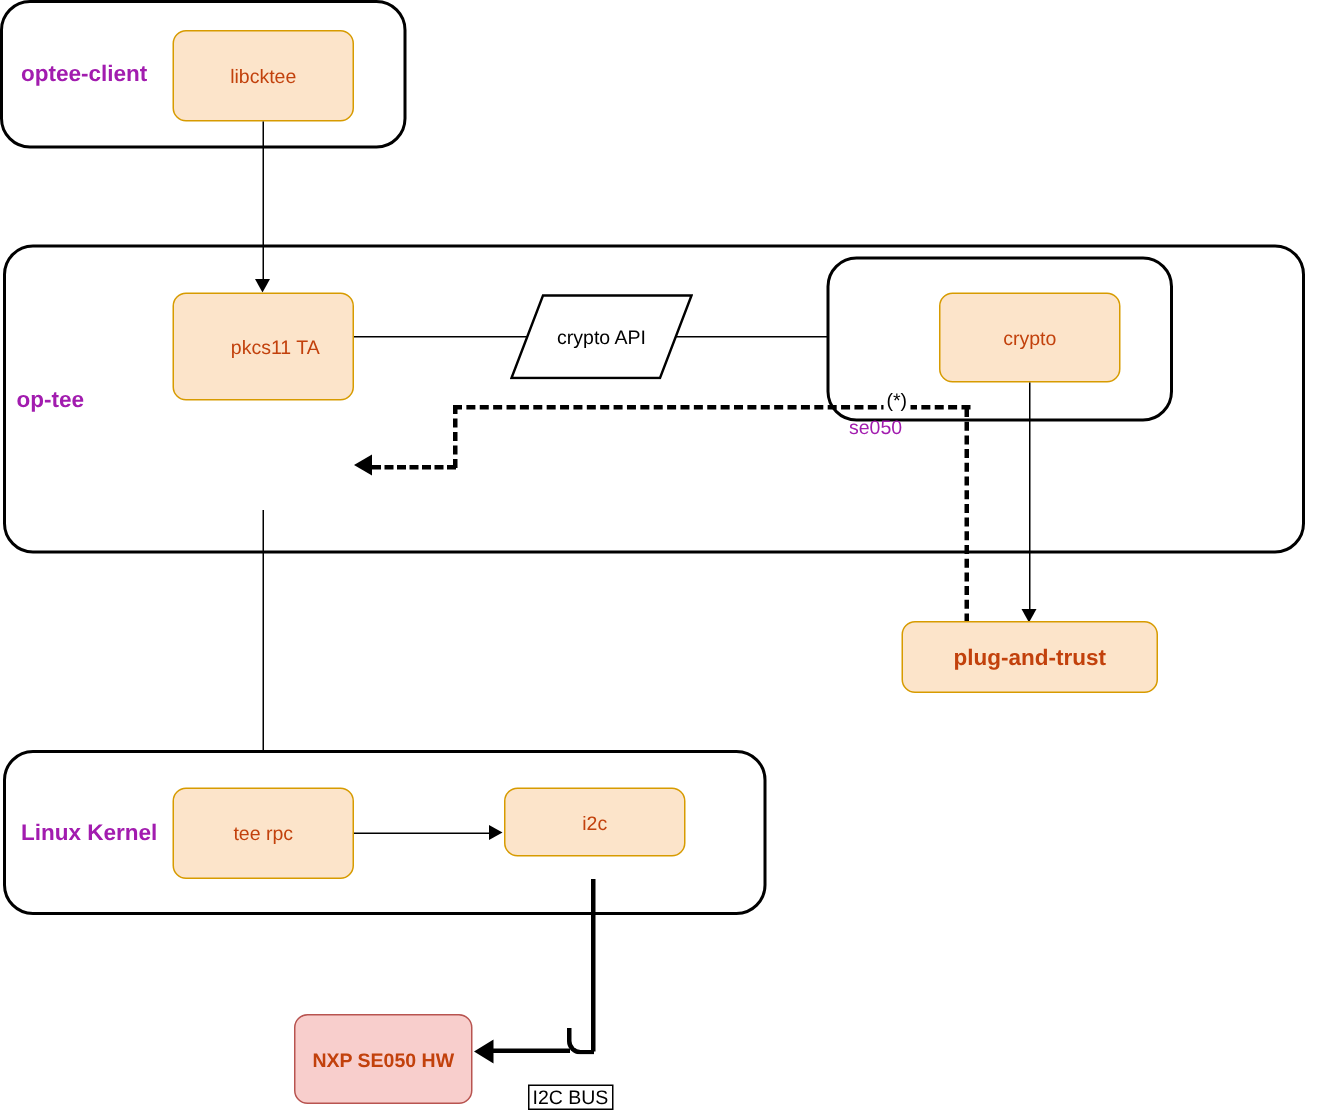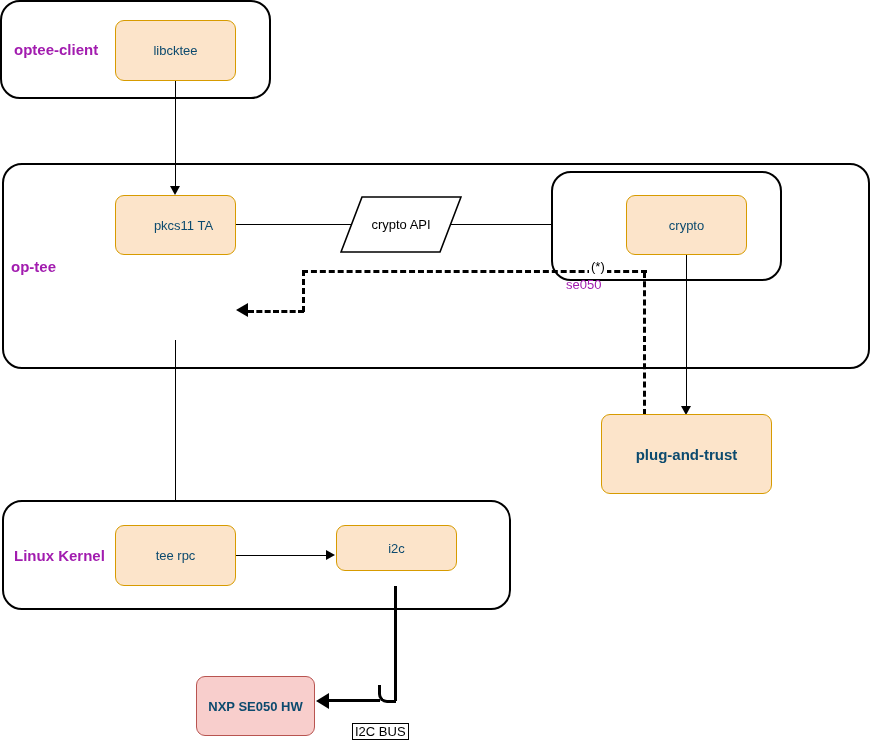--- a/index.html
+++ b/index.html
@@ -7,21 +7,21 @@
   #canvas{position:relative;width:881px;height:741px;overflow:hidden;background:transparent;}
 
   
   .group{position:absolute;box-sizing:border-box;border:2px solid #000;border-radius:20px;}
   .group.filled{background:#ffffff;}
   .group.open{background:transparent;}
   .group-label{position:absolute;font-weight:bold;font-size:15px;color:#a21caf;white-space:nowrap;}
 
   
   .node{position:absolute;box-sizing:border-box;border-radius:9px;display:flex;
-        align-items:center;justify-content:center;text-align:center;font-size:13px;color:#0c4a6e;}
+        align-items:center;justify-content:center;text-align:center;font-size:13px;color:#c2410c;}
   .node.orange{background:#fce4ca;border:1.6px solid #d79b00;}
   .node.pink{background:#f8cecc;border:1.6px solid #b85450;font-weight:bold;}
   .node.bold{font-weight:bold;font-size:15px;}
 
   
   .para{position:absolute;}
   .para .shape{position:absolute;inset:0;}
   .para .cap{position:absolute;inset:0;display:flex;align-items:center;justify-content:center;
              font-size:13px;color:#000;}
 
@@ -57,21 +57,21 @@
   <div class="node orange" style="left:115px;top:20px;width:121px;height:61px;">
     <span>libcktee</span>
   </div>
 
   <div class="ln vline" style="left:175px;top:81px;height:107px;"></div>
   <div class="arrow down" style="left:170px;top:186px;"></div>
 
   <div class="group open" style="left:2px;top:163px;width:868px;height:206px;"></div>
   <div class="group-label" style="left:11px;top:258px;">op-tee</div>
 
-  <div class="node orange" style="left:115px;top:195px;width:121px;height:60px;padding-left:16px;">
+  <div class="node orange" style="left:115px;top:195px;width:121px;height:72px;padding-left:16px;">
     <span>pkcs11 TA</span>
   </div>
 
 
   <div class="ln hline" style="left:236px;top:224px;width:120px;"></div>
 
   <div class="para" style="left:340px;top:196px;width:122px;height:57px;">
     <svg class="shape" viewBox="0 0 122 57" preserveAspectRatio="none">
       <polygon points="22,1 121,1 100,56 1,56" fill="#ffffff" stroke="#000000" stroke-width="1.6"></polygon>
     </svg>
@@ -92,21 +92,21 @@
   <div class="dashv" style="left:302px;top:270px;height:42px;"></div>
   <div class="dashh" style="left:248px;top:310px;width:56px;"></div>
   <div class="arrow left-dash" style="left:236px;top:303px;"></div>
   <div class="txt" style="left:589px;top:259px;background:#ffffff;padding:0 2px;">(*)</div>
 
   <div class="dashv" style="left:643px;top:272px;height:143px;"></div>
 
   <div class="ln vline" style="left:686px;top:255px;height:155px;"></div>
   <div class="arrow down" style="left:681px;top:406px;"></div>
 
-  <div class="node orange bold" style="left:601px;top:414px;width:171px;height:80px;">
+  <div class="node orange bold" style="left:601px;top:414px;width:171px;height:48px;">
     <span>plug-and-trust</span>
   </div>
 
   <div class="ln vline" style="left:175px;top:340px;height:183px;"></div>
   <div class="arrow down" style="left:170px;top:518px;"></div>
 
   <div class="group filled" style="left:2px;top:500px;width:509px;height:110px;"></div>
   <div class="group-label" style="left:14px;top:547px;">Linux Kernel</div>
 
   <div class="node orange" style="left:115px;top:525px;width:121px;height:61px;text-align:center;">

